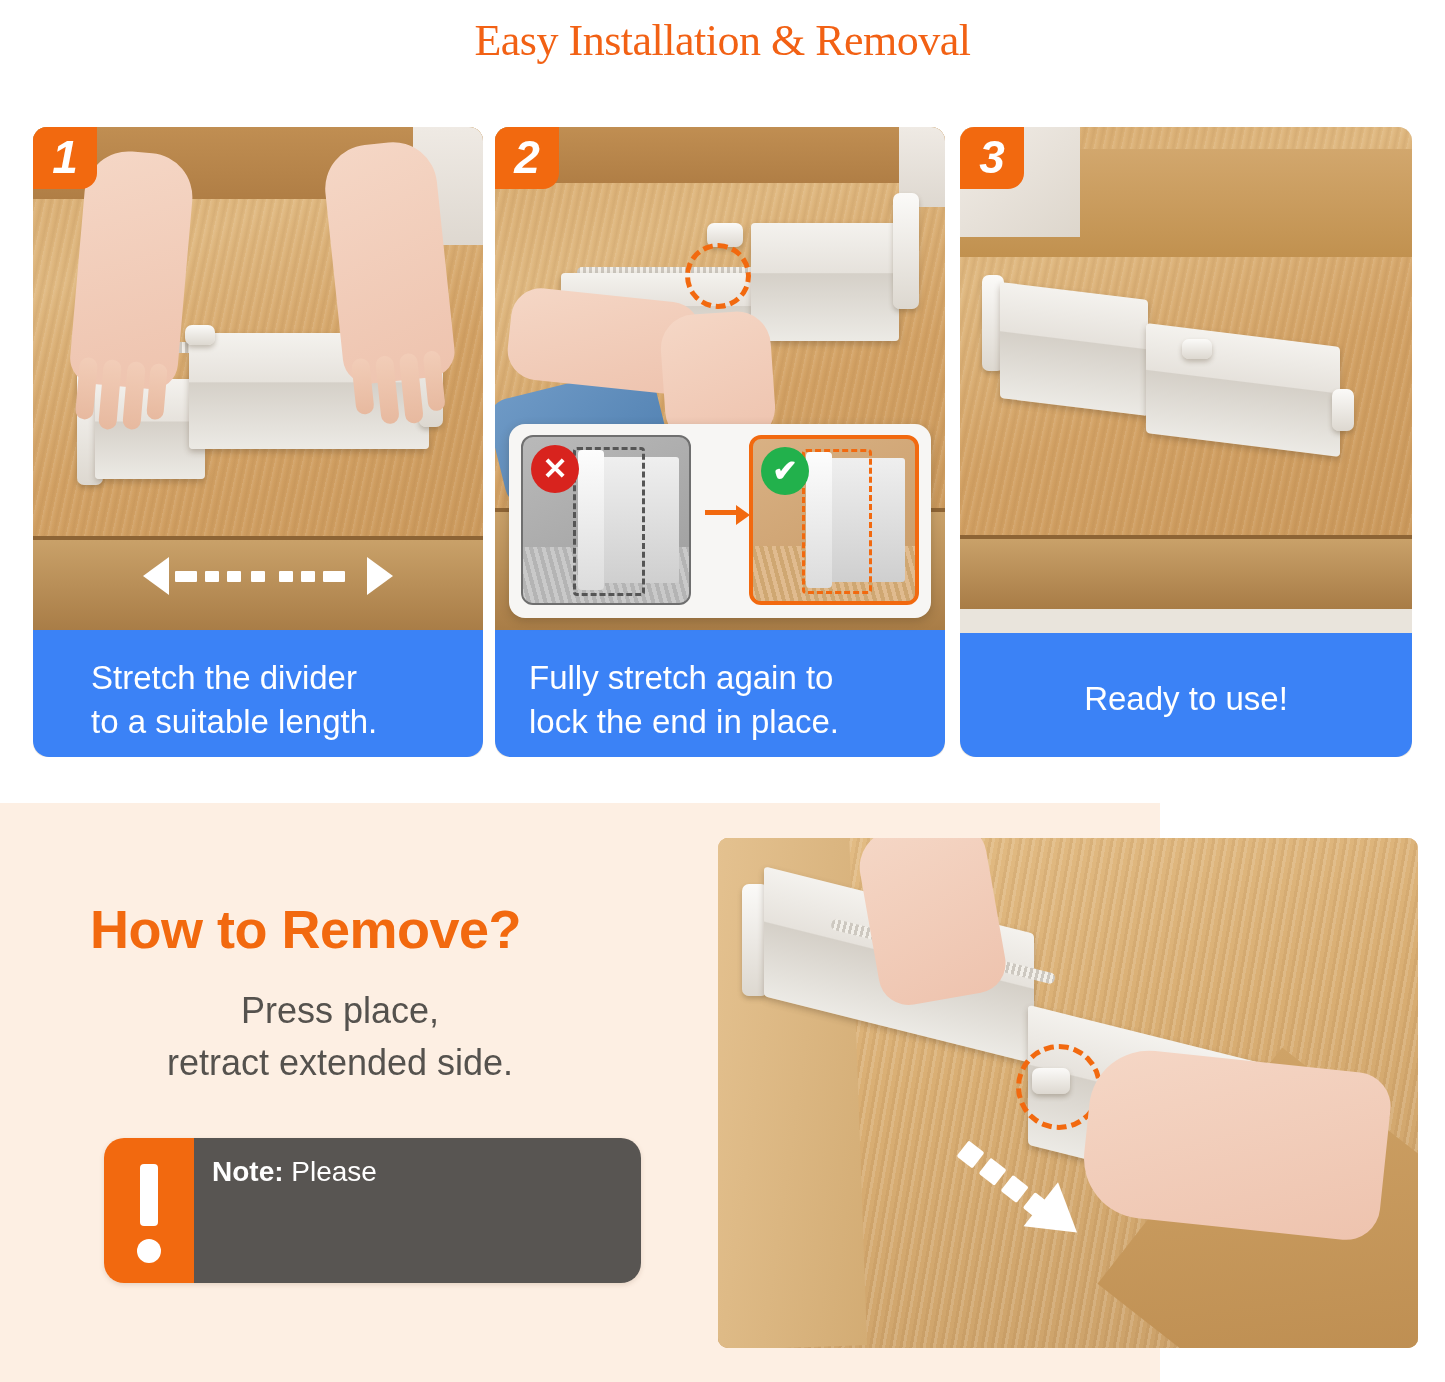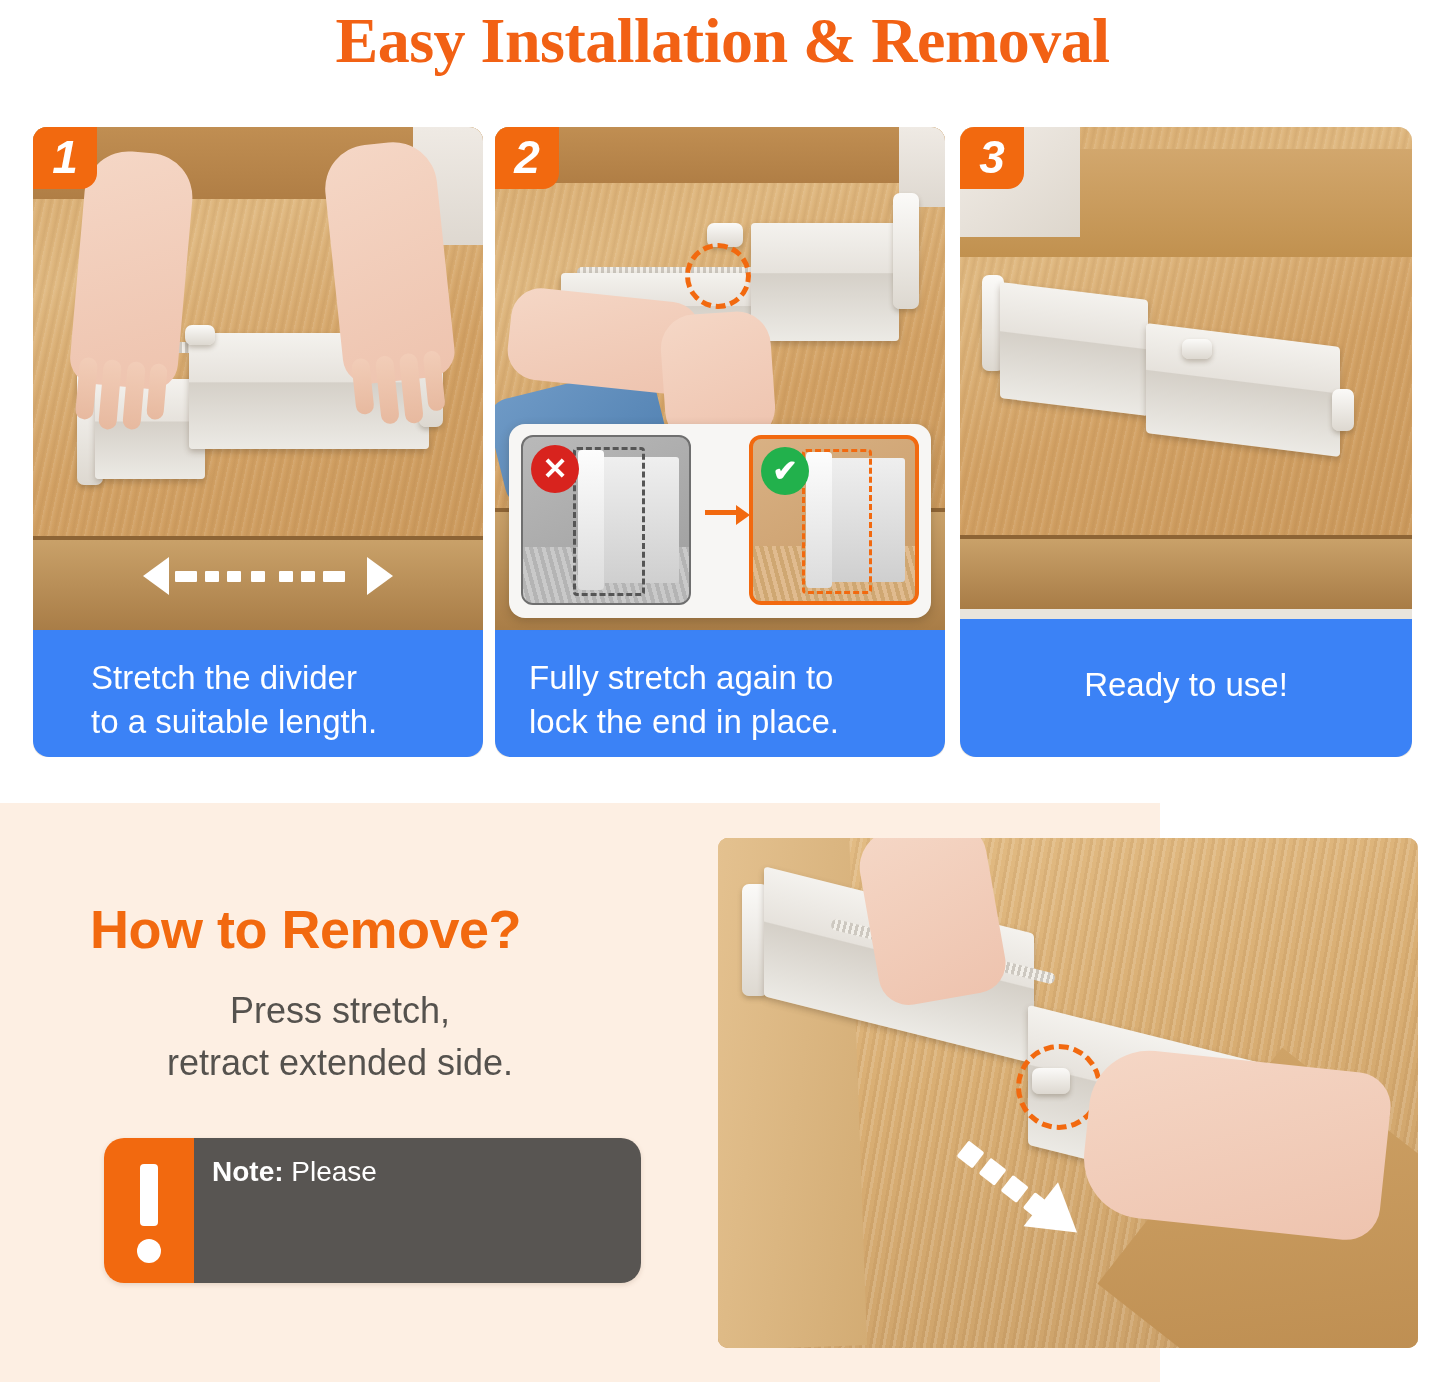--- a/index.html
+++ b/index.html
@@ -11,22 +11,22 @@
     position:relative;
   }
   .page{position:relative;width:1445px;height:1382px;overflow:hidden;}
 
   
   .top-section{position:absolute;left:0;top:0;width:1445px;height:803px;background:#ffffff;}
   .headline{
     position:absolute;left:0;top:2px;width:1445px;height:80px;
     text-align:center;
     font-family:"Liberation Serif", serif;
-    font-weight:bold;
-    font-size:64px;
+    font-weight:normal;
+    font-size:44px;
     letter-spacing:-0.5px;
     color:#F26114;
     line-height:78px;
     white-space:nowrap;
   }
 
   .steps{position:absolute;left:33px;top:127px;width:1385px;height:630px;}
   .step{
     position:absolute;top:0;width:450px;height:630px;
     border-radius:14px;overflow:hidden;
@@ -65,21 +65,21 @@
     color:#ffffff;
     font-size:33px;
     line-height:44px;
     padding:26px 20px 30px 20px;
     box-sizing:border-box;
     text-align:left;
   }
   .caption.center{text-align:center;}
   .caption.c1{height:127px;padding-left:58px;}
   .caption.c2{height:127px;padding-left:34px;}
-  .caption.c3{height:138px;padding-top:44px;}
+  .caption.c3{height:124px;padding-top:44px;}
   .cap-line{display:block;white-space:nowrap;}
 
   
   .drawer-wall{
     position:absolute;left:0;top:0;width:100%;height:72px;
     background:linear-gradient(180deg,#c08e52,#b07e45);
   }
   .drawer-lip{
     position:absolute;left:0;bottom:0;width:100%;height:92px;
     background:linear-gradient(180deg,#c9a169,#a87c46);
@@ -366,21 +366,21 @@
       </div>
 
     </div>
   </div>
 
   <div class="bottom-section">
 
     <div class="how-title">How to Remove?</div>
 
     <div class="how-sub">
-      <span>Press stretch,</span>
+      <span>Press place,</span>
       <span>retract extended side.</span>
     </div>
 
     <div class="note">
       <div class="note-icon">
         <div class="note-bang"></div>
         <div class="note-dot"></div>
       </div>
       <div class="note-body">
         <span class="note-line"><b>Note:</b><span> Please</span></span>

